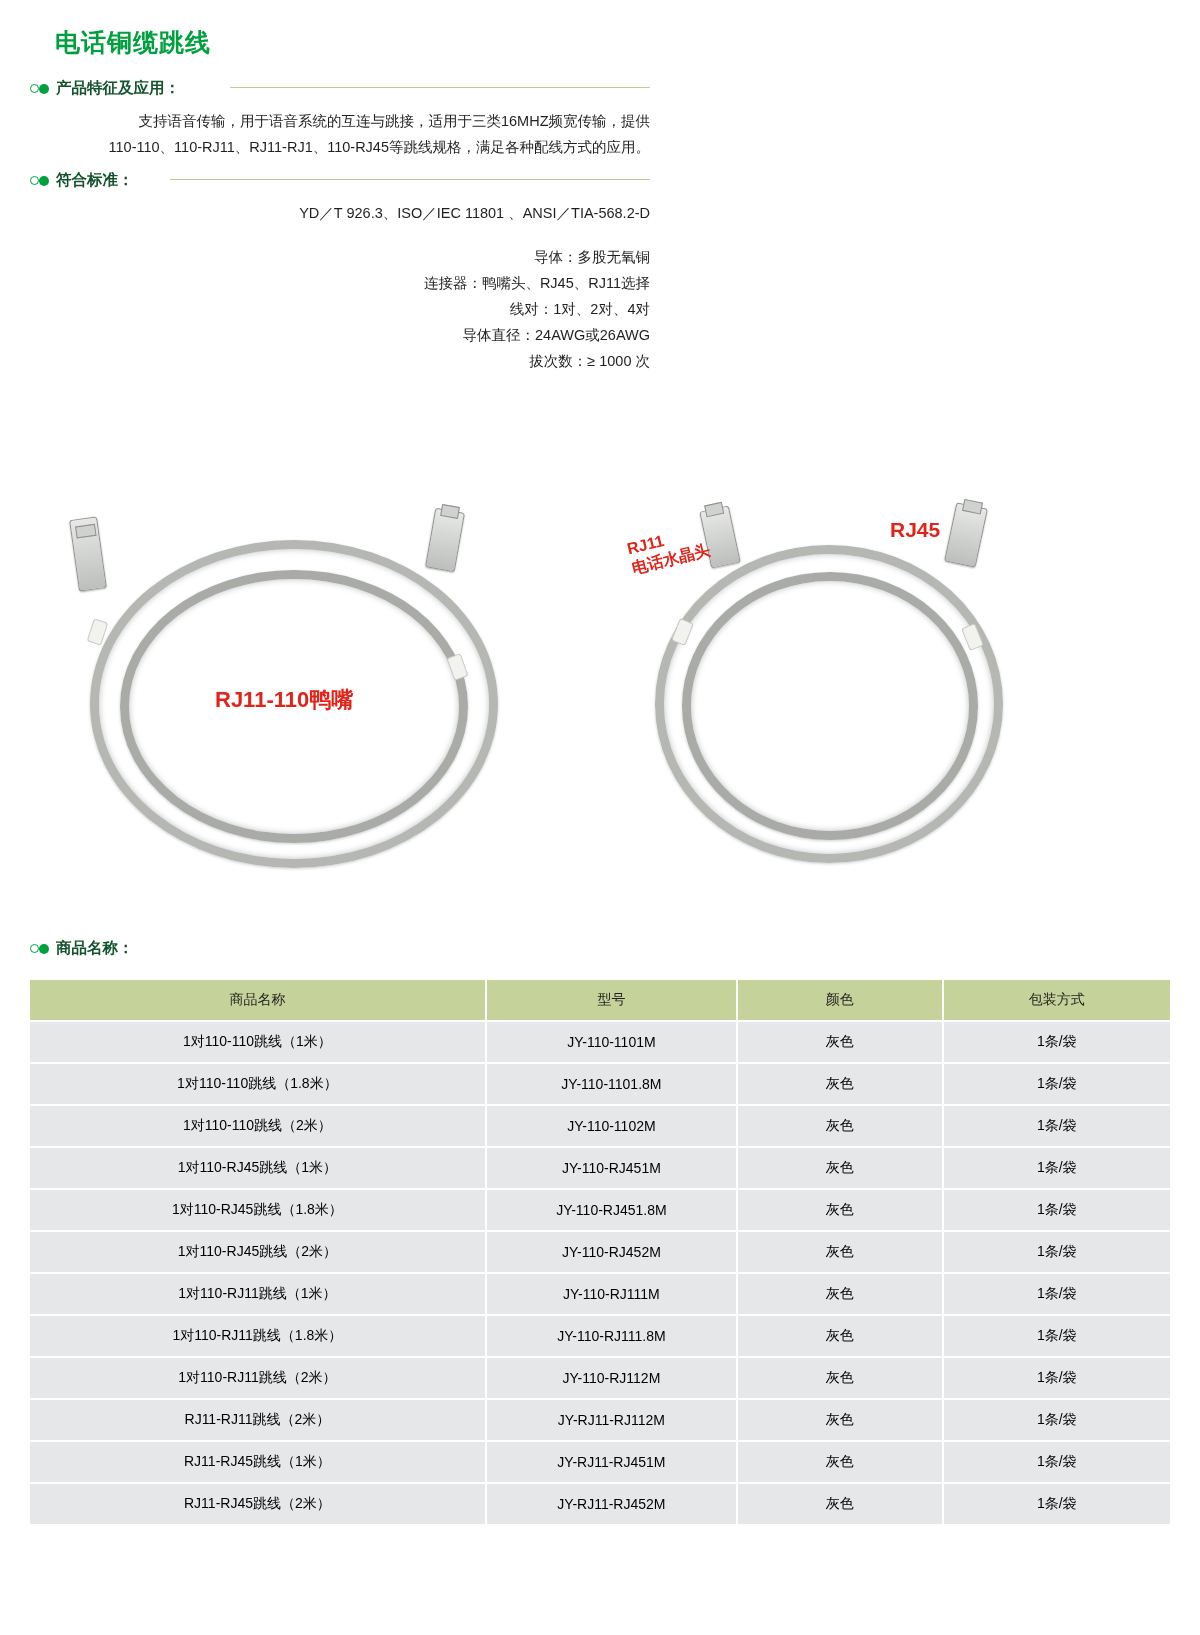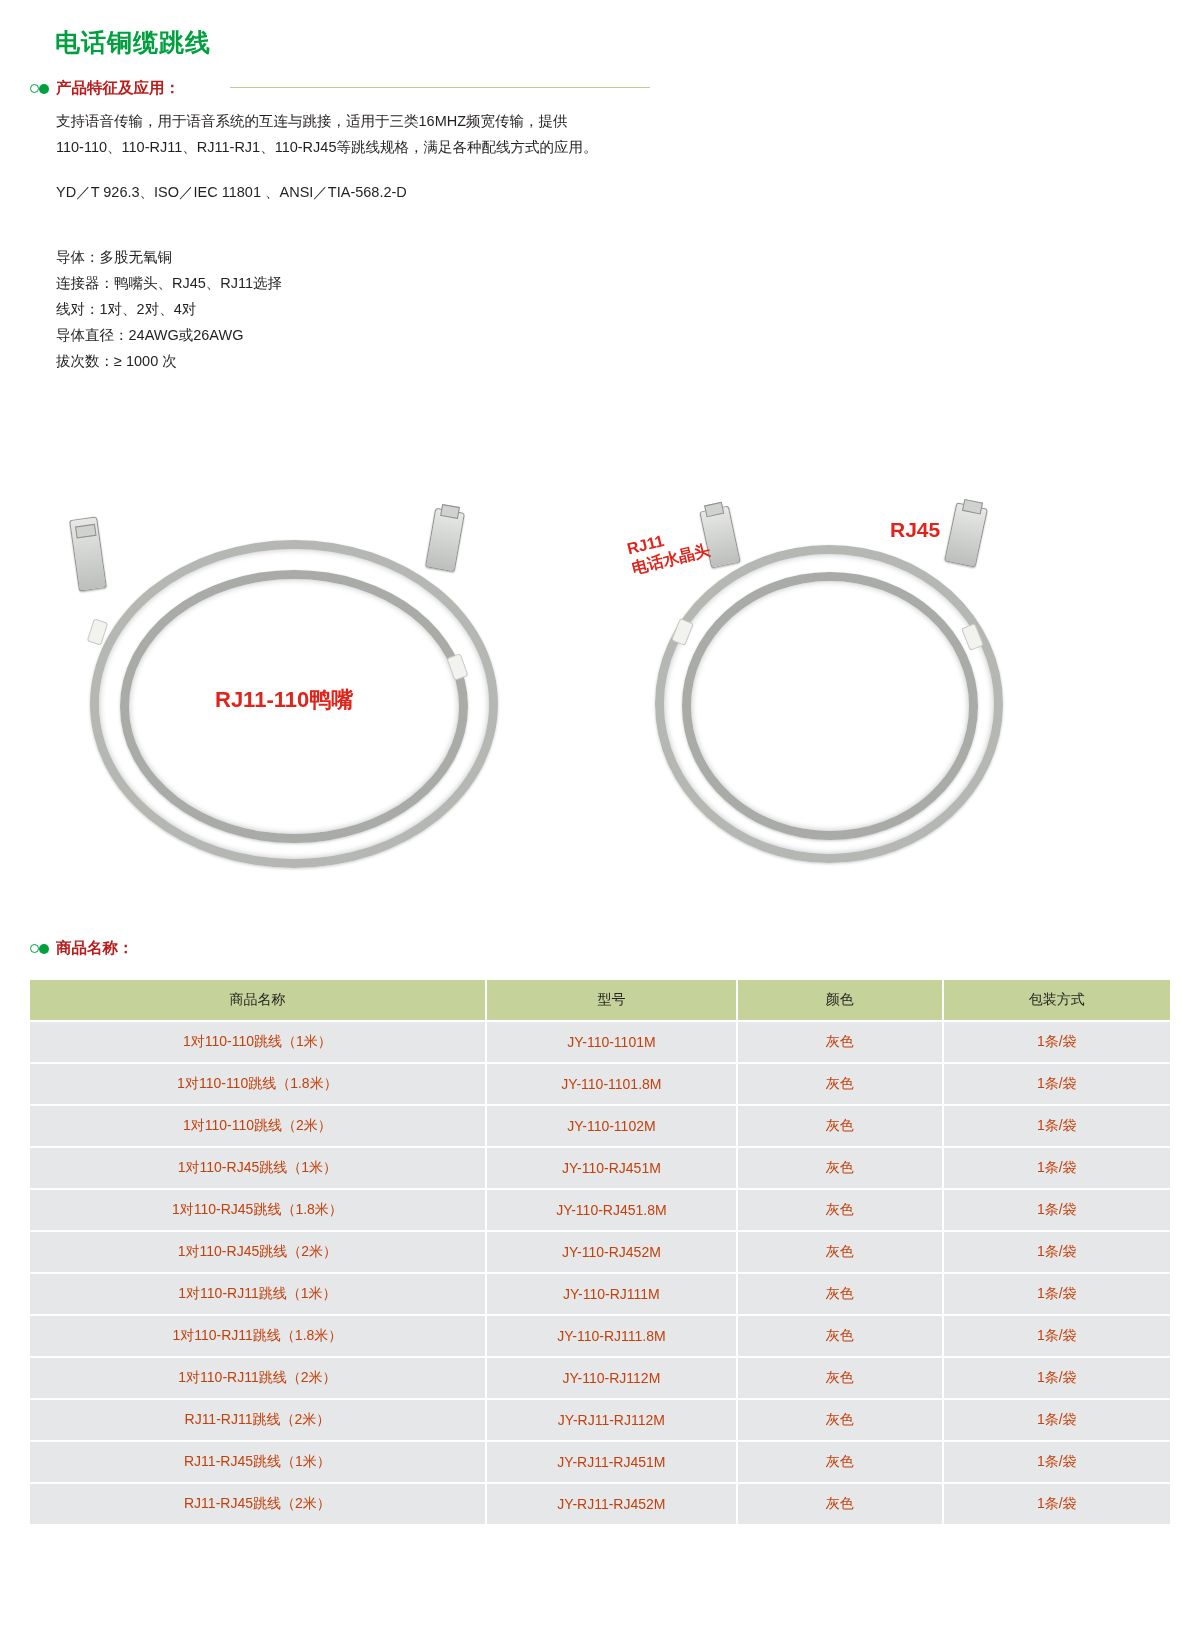--- a/index.html
+++ b/index.html
@@ -67,37 +67,38 @@
     left: 9px;
     top: 1px;
     width: 10px;
     height: 10px;
     background: #00a03e;
     border-radius: 50%;
   }
   .sec-title {
     font-size: 15.5px;
     font-weight: bold;
-    color: #b91c1c;
+    color: #14532d;
     white-space: nowrap;
     text-align: center;
   }
   .sec-rule {
     position: absolute;
     left: 26px;
     right: 0;
     height: 0;
     border-bottom: 1px solid #b9cf8e;
   }
   .sec-body {
     margin-left: 26px;
     margin-top: 9px;
     font-size: 14.5px;
     line-height: 26px;
     color: #231f20;
+    text-align: right;
   }
   .sec-body p {
     margin: 0;
   }
 
   
   .photos {
     position: absolute;
     left: 0;
     top: 480px;
@@ -171,21 +172,21 @@
     font-weight: normal;
     height: 38px;
     border: 2px solid #ffffff;
     text-align: center;
   }
   table.order td {
     background: #e6e7e8;
     height: 38px;
     border: 2px solid #ffffff;
     text-align: center;
-    color: #c2410c;
+    color: #000000;
   }
   col.c1 { width: 40%; }
   col.c2 { width: 22%; }
   col.c3 { width: 18%; }
   col.c4 { width: 20%; }
 </style>
 </head>
 <body>
 
 <div class="page">
@@ -201,20 +202,28 @@
       <span class="sec-title">产品特征及应用：</span>
       <span class="sec-rule" style="left:200px; top:9px;"></span>
     </div>
     <div class="sec-body">
       <p>支持语音传输，用于语音系统的互连与跳接，适用于三类16MHZ频宽传输，提供</p>
       <p>110-110、110-RJ11、RJ11-RJ1、110-RJ45等跳线规格，满足各种配线方式的应用。</p>
     </div>
   </div>
 
   <div class="section" style="top:170px;">
+    <div class="sec-head">
+      <span class="bullet">
+        <span class="ring"></span>
+          <span class="dot"></span>
+      </span>
+      <span class="sec-title">符合标准：</span>
+      <span class="sec-rule" style="left:140px; top:9px;"></span>
+    </div>
     <div class="sec-body">
       <p>YD／T 926.3、ISO／IEC 11801 、ANSI／TIA-568.2-D</p>
     </div>
   </div>
 
   <div class="section" style="top:235px;">
     <div class="sec-body">
       <p>导体：多股无氧铜</p>
       <p>连接器：鸭嘴头、RJ45、RJ11选择</p>
       <p>线对：1对、2对、4对</p>

